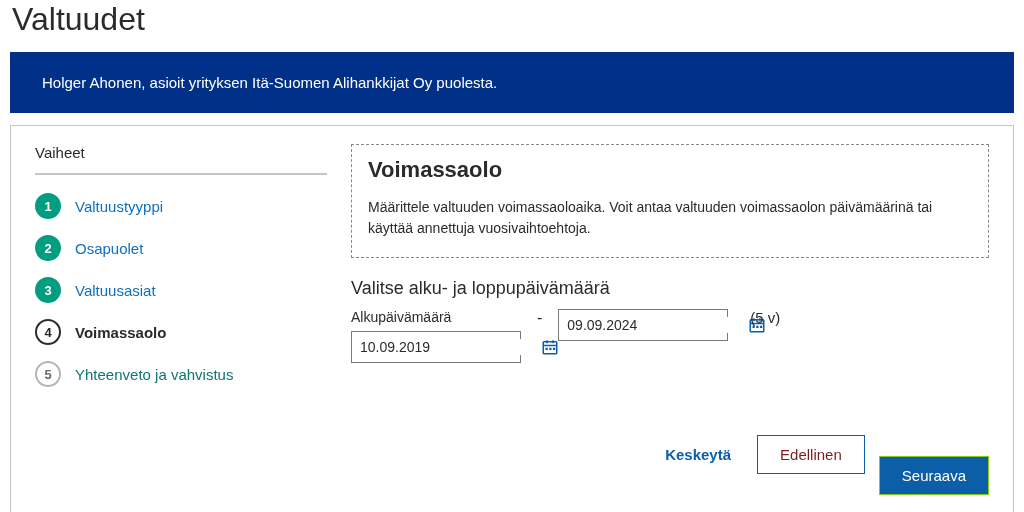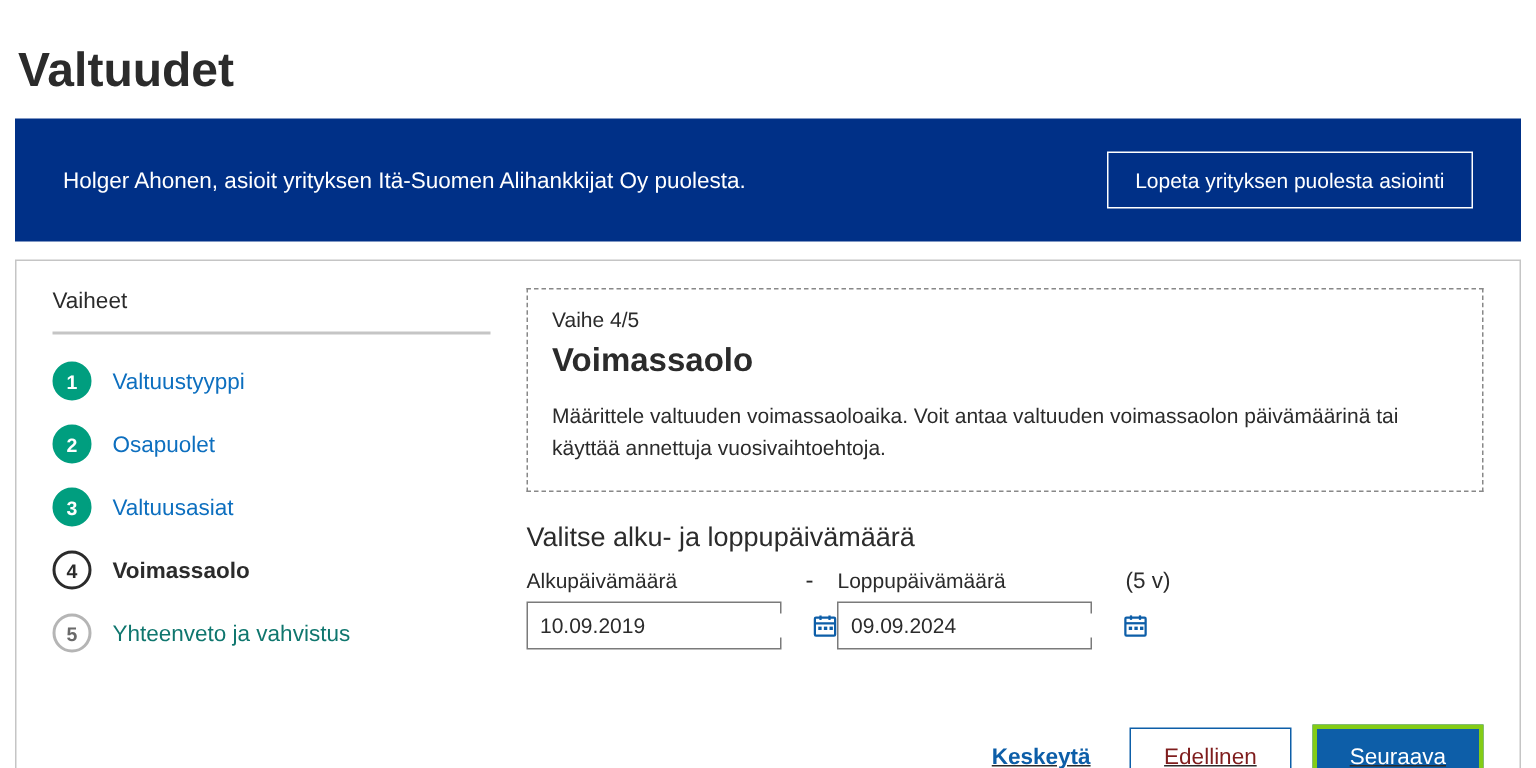--- a/index.html
+++ b/index.html
@@ -9,23 +9,23 @@
     color: #2b2b2b;
     width: 1024px;
     height: 512px;
     overflow: hidden;
   }
   .page {
     padding: 0 10px;
   }
   h1.page-title {
     font-size: 32px;
-    font-weight: 700;
-    color: #2b2b2b;
-    margin: 28px 0 14px 2px;
+    font-weight: 400;
+    color: #2b2b2b;
+    margin: 1px 0 14px 2px;
   }
   .banner {
     background: #003087;
     color: #fff;
     display: flex;
     align-items: center;
     justify-content: space-between;
     padding: 22px 32px;
   }
   .banner-text {
@@ -170,57 +170,56 @@
     color: #2b2b2b;
     padding-bottom: 8px;
     margin-left: 6px;
   }
   .actions {
     display: flex;
     justify-content: flex-end;
     align-items: center;
     gap: 14px;
     margin-top: 50px;
-    text-decoration: underline;
   }
   .btn-link {
     background: transparent;
     border: none;
     color: #0d5ea8;
     font-weight: bold;
     font-size: 15px;
     cursor: pointer;
     padding: 10px 12px;
   }
   .btn-outline {
     background: #fff;
     border: 1px solid #0d5ea8;
     color: #7f1d1d;
     font-size: 15px;
     padding: 10px 22px;
     cursor: pointer;
   }
   .btn-primary {
     background: #0d5ea8;
-    border: 3px solid #84cc16;
+    border: 1px solid #84cc16;
     color: #fff;
     font-size: 15px;
     padding: 10px 22px;
     cursor: pointer;
+    margin-top: 43px;
   }
 </style>
 </head>
 <body>
 
 <div class="page">
   <h1 class="page-title">Valtuudet</h1>
 
   <div class="banner">
     <div class="banner-text">Holger Ahonen, asioit yrityksen Itä-Suomen Alihankkijat Oy puolesta.</div>
-    <button class="banner-btn">Lopeta yrityksen puolesta asiointi</button>
   </div>
 
   <div class="content-card">
     <aside class="sidebar">
       <div class="sidebar-title">Vaiheet</div>
       <ul class="steps">
         <li class="step">
           <span class="step-circle done">1</span>
           <span class="step-label done">Valtuustyyppi</span>
         </li>
@@ -238,21 +237,20 @@
         </li>
         <li class="step">
           <span class="step-circle future">5</span>
           <span class="step-label future">Yhteenveto ja vahvistus</span>
         </li>
       </ul>
     </aside>
 
     <main class="main">
       <div class="main-header-box">
-        <div class="step-indicator">Vaihe 4/5</div>
         <div class="main-title">Voimassaolo</div>
         <div class="main-desc">Määrittele valtuuden voimassaoloaika. Voit antaa valtuuden voimassaolon päivämäärinä tai käyttää annettuja vuosivaihtoehtoja.</div>
       </div>
 
       <div class="section-title">Valitse alku- ja loppupäivämäärä</div>
 
       <div class="date-row">
         <div class="date-group">
           <label class="date-label">Alkupäivämäärä</label>
           <div class="date-input-wrap">
@@ -265,21 +263,20 @@
               <rect x="6" y="13" width="3" height="3" fill="#0d5ea8" stroke="none"></rect>
               <rect x="11" y="13" width="3" height="3" fill="#0d5ea8" stroke="none"></rect>
               <rect x="16" y="13" width="3" height="3" fill="#0d5ea8" stroke="none"></rect>
             </svg>
           </div>
         </div>
 
         <div class="dash">-</div>
 
         <div class="date-group">
-          <label class="date-label">Loppupäivämäärä</label>
           <div class="date-input-wrap">
             <input class="date-input" type="text" value="09.09.2024" style="">
             <svg class="cal-icon" viewBox="0 0 24 24" fill="none" stroke="#0d5ea8" stroke-width="2">
               <rect x="3" y="5" width="18" height="16" rx="1"></rect>
               <line x1="3" y1="10" x2="21" y2="10"></line>
               <line x1="8" y1="3" x2="8" y2="7"></line>
               <line x1="16" y1="3" x2="16" y2="7"></line>
               <rect x="6" y="13" width="3" height="3" fill="#0d5ea8" stroke="none"></rect>
               <rect x="11" y="13" width="3" height="3" fill="#0d5ea8" stroke="none"></rect>
               <rect x="16" y="13" width="3" height="3" fill="#0d5ea8" stroke="none"></rect>

